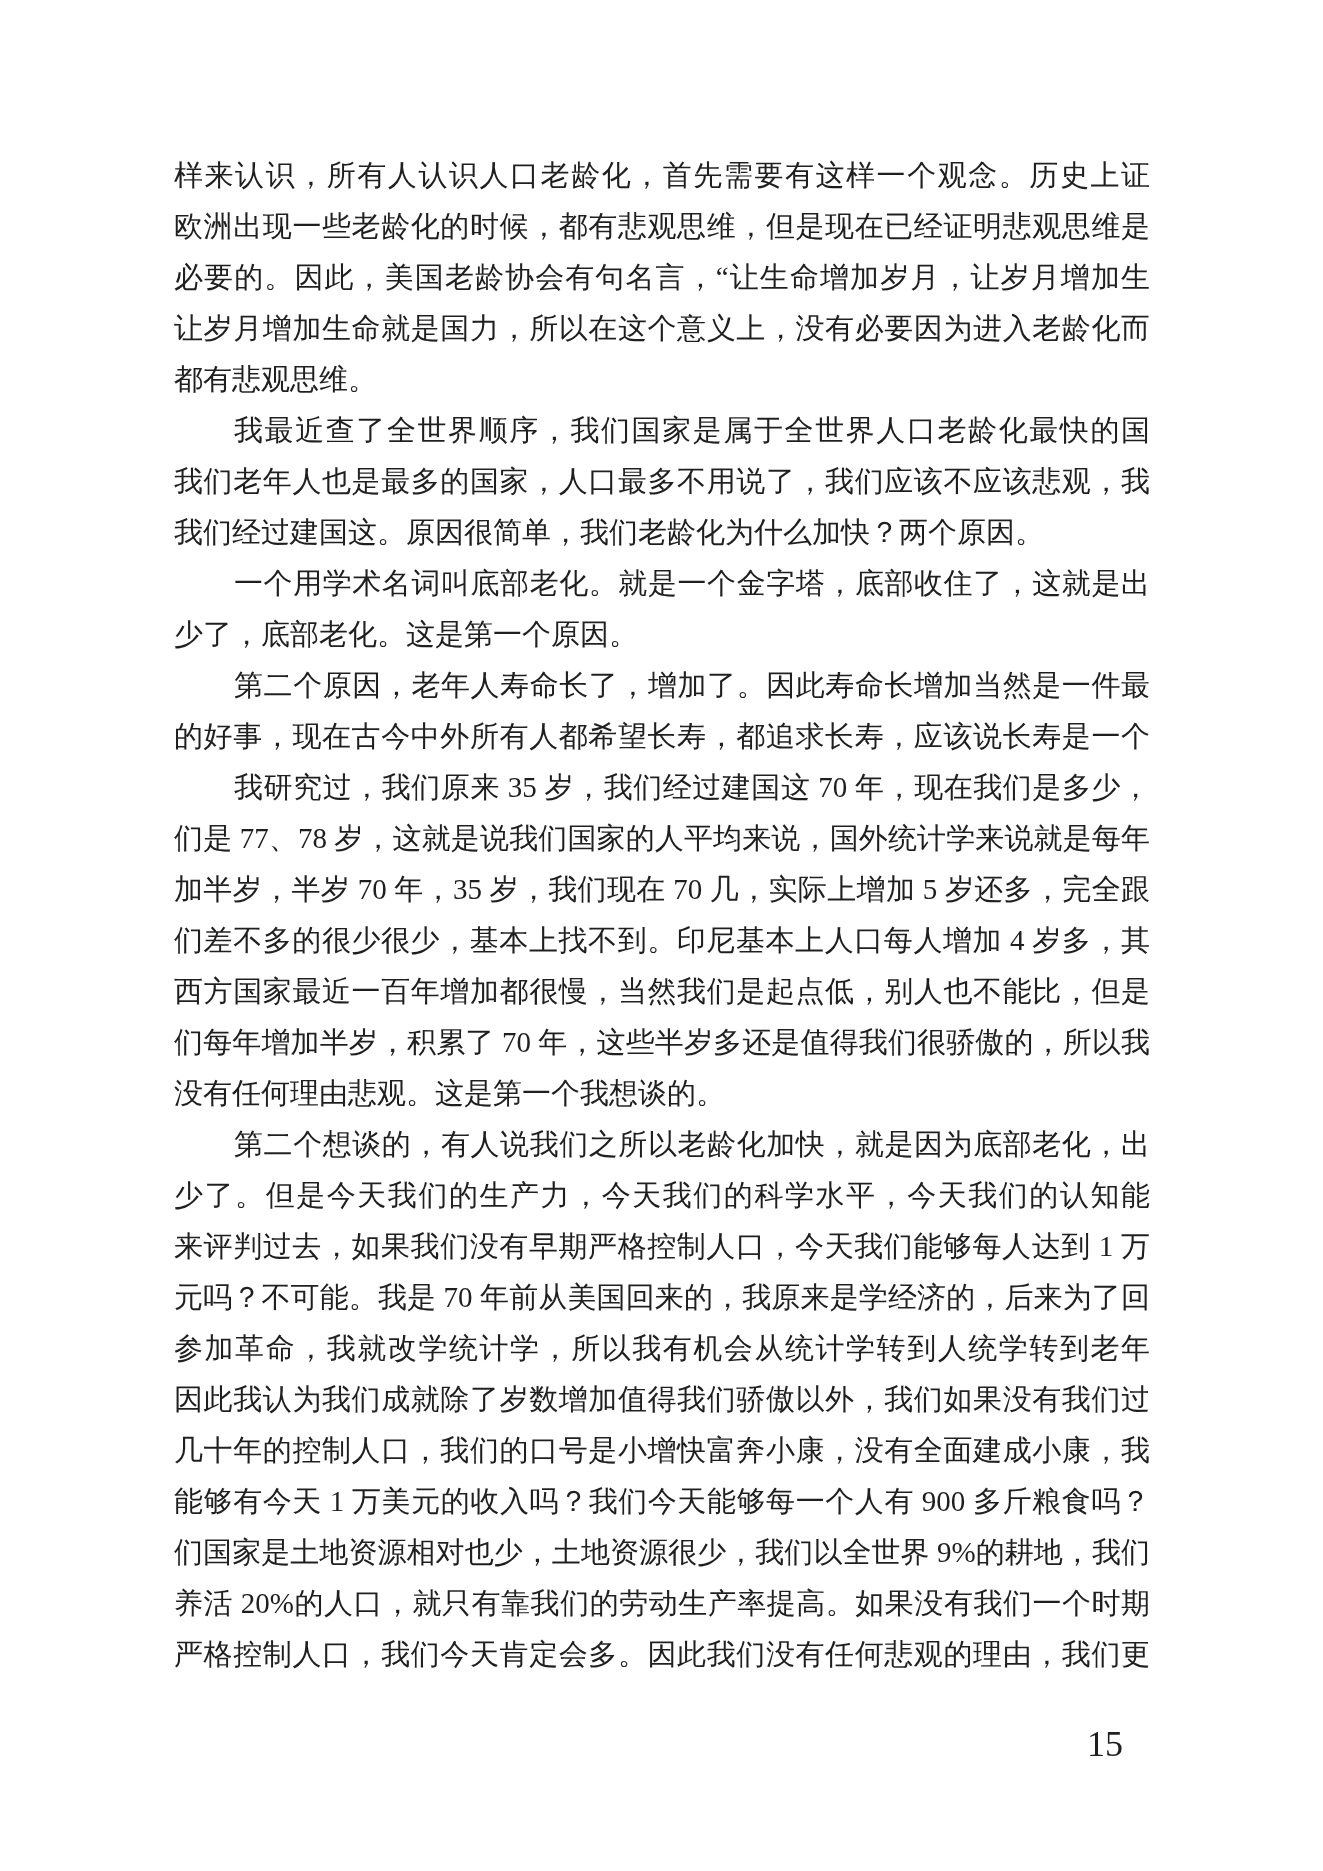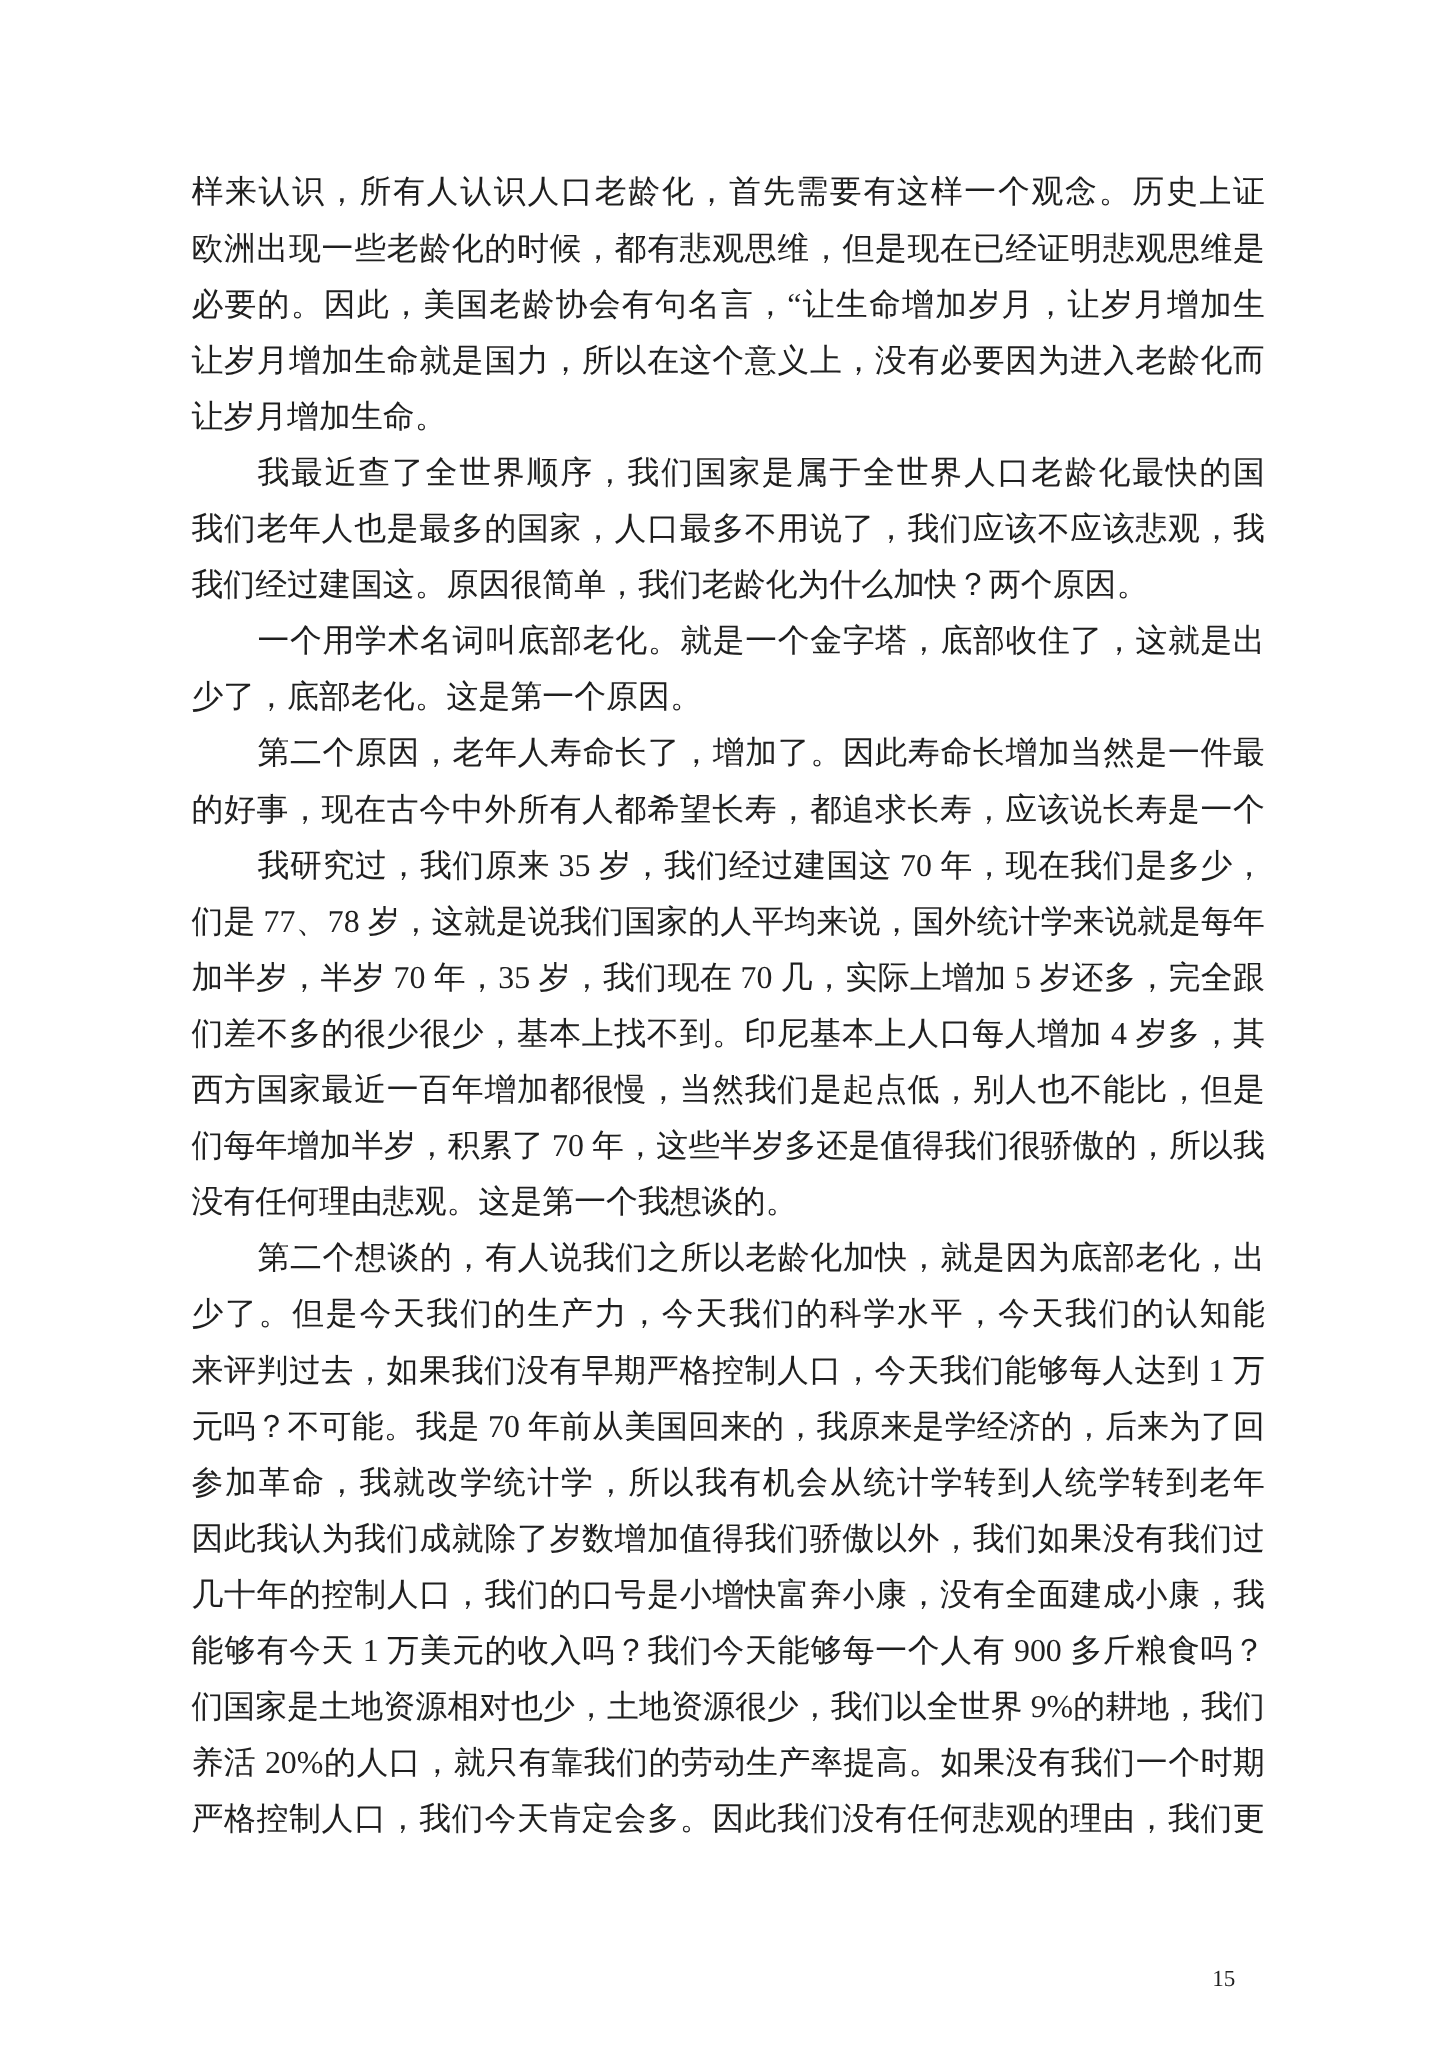--- a/index.html
+++ b/index.html
@@ -33,37 +33,37 @@
     overflow: hidden;
   }
   .line.indent {
     text-indent: 60px;
   }
   .line.para-end {
     text-align-last: left;
   }
   .footer {
     position: absolute;
-    top: 1776px;
+    top: 1722px;
     right: 200px;
-    font-size: 21px;
+    font-size: 36px;
     line-height: 44px;
     text-align: right;
   }
 </style>
 </head>
 <body>
 
 <div class="page">
   <div class="text-block">
       <div class="line">样来认识，所有人认识人口老龄化，首先需要有这样一个观念。历史上证明，</div>
       <div class="line">欧洲出现一些老龄化的时候，都有悲观思维，但是现在已经证明悲观思维是不</div>
       <div class="line">必要的。因此，美国老龄协会有句名言，“让生命增加岁月，让岁月增加生命”，</div>
       <div class="line">让岁月增加生命就是国力，所以在这个意义上，没有必要因为进入老龄化而有</div>
-      <div class="line para-end">让岁月增加生命。</div>
+      <div class="line para-end">都有悲观思维。</div>
       <div class="line indent">我最近查了全世界顺序，我们国家是属于全世界人口老龄化最快的国家，</div>
       <div class="line">我们老年人也是最多的国家，人口最多不用说了，我们应该不应该悲观，我觉</div>
       <div class="line para-end">我们经过建国这。原因很简单，我们老龄化为什么加快？两个原因。</div>
       <div class="line indent">一个用学术名词叫底部老化。就是一个金字塔，底部收住了，这就是出生</div>
       <div class="line para-end">少了，底部老化。这是第一个原因。</div>
       <div class="line indent">第二个原因，老年人寿命长了，增加了。因此寿命长增加当然是一件最大</div>
       <div class="line">的好事，现在古今中外所有人都希望长寿，都追求长寿，应该说长寿是一个好</div>
       <div class="line indent">我研究过，我们原来 35 岁，我们经过建国这 70 年，现在我们是多少，我</div>
       <div class="line">们是 77、78 岁，这就是说我们国家的人平均来说，国外统计学来说就是每年增</div>
       <div class="line">加半岁，半岁 70 年，35 岁，我们现在 70 几，实际上增加 5 岁还多，完全跟我</div>

